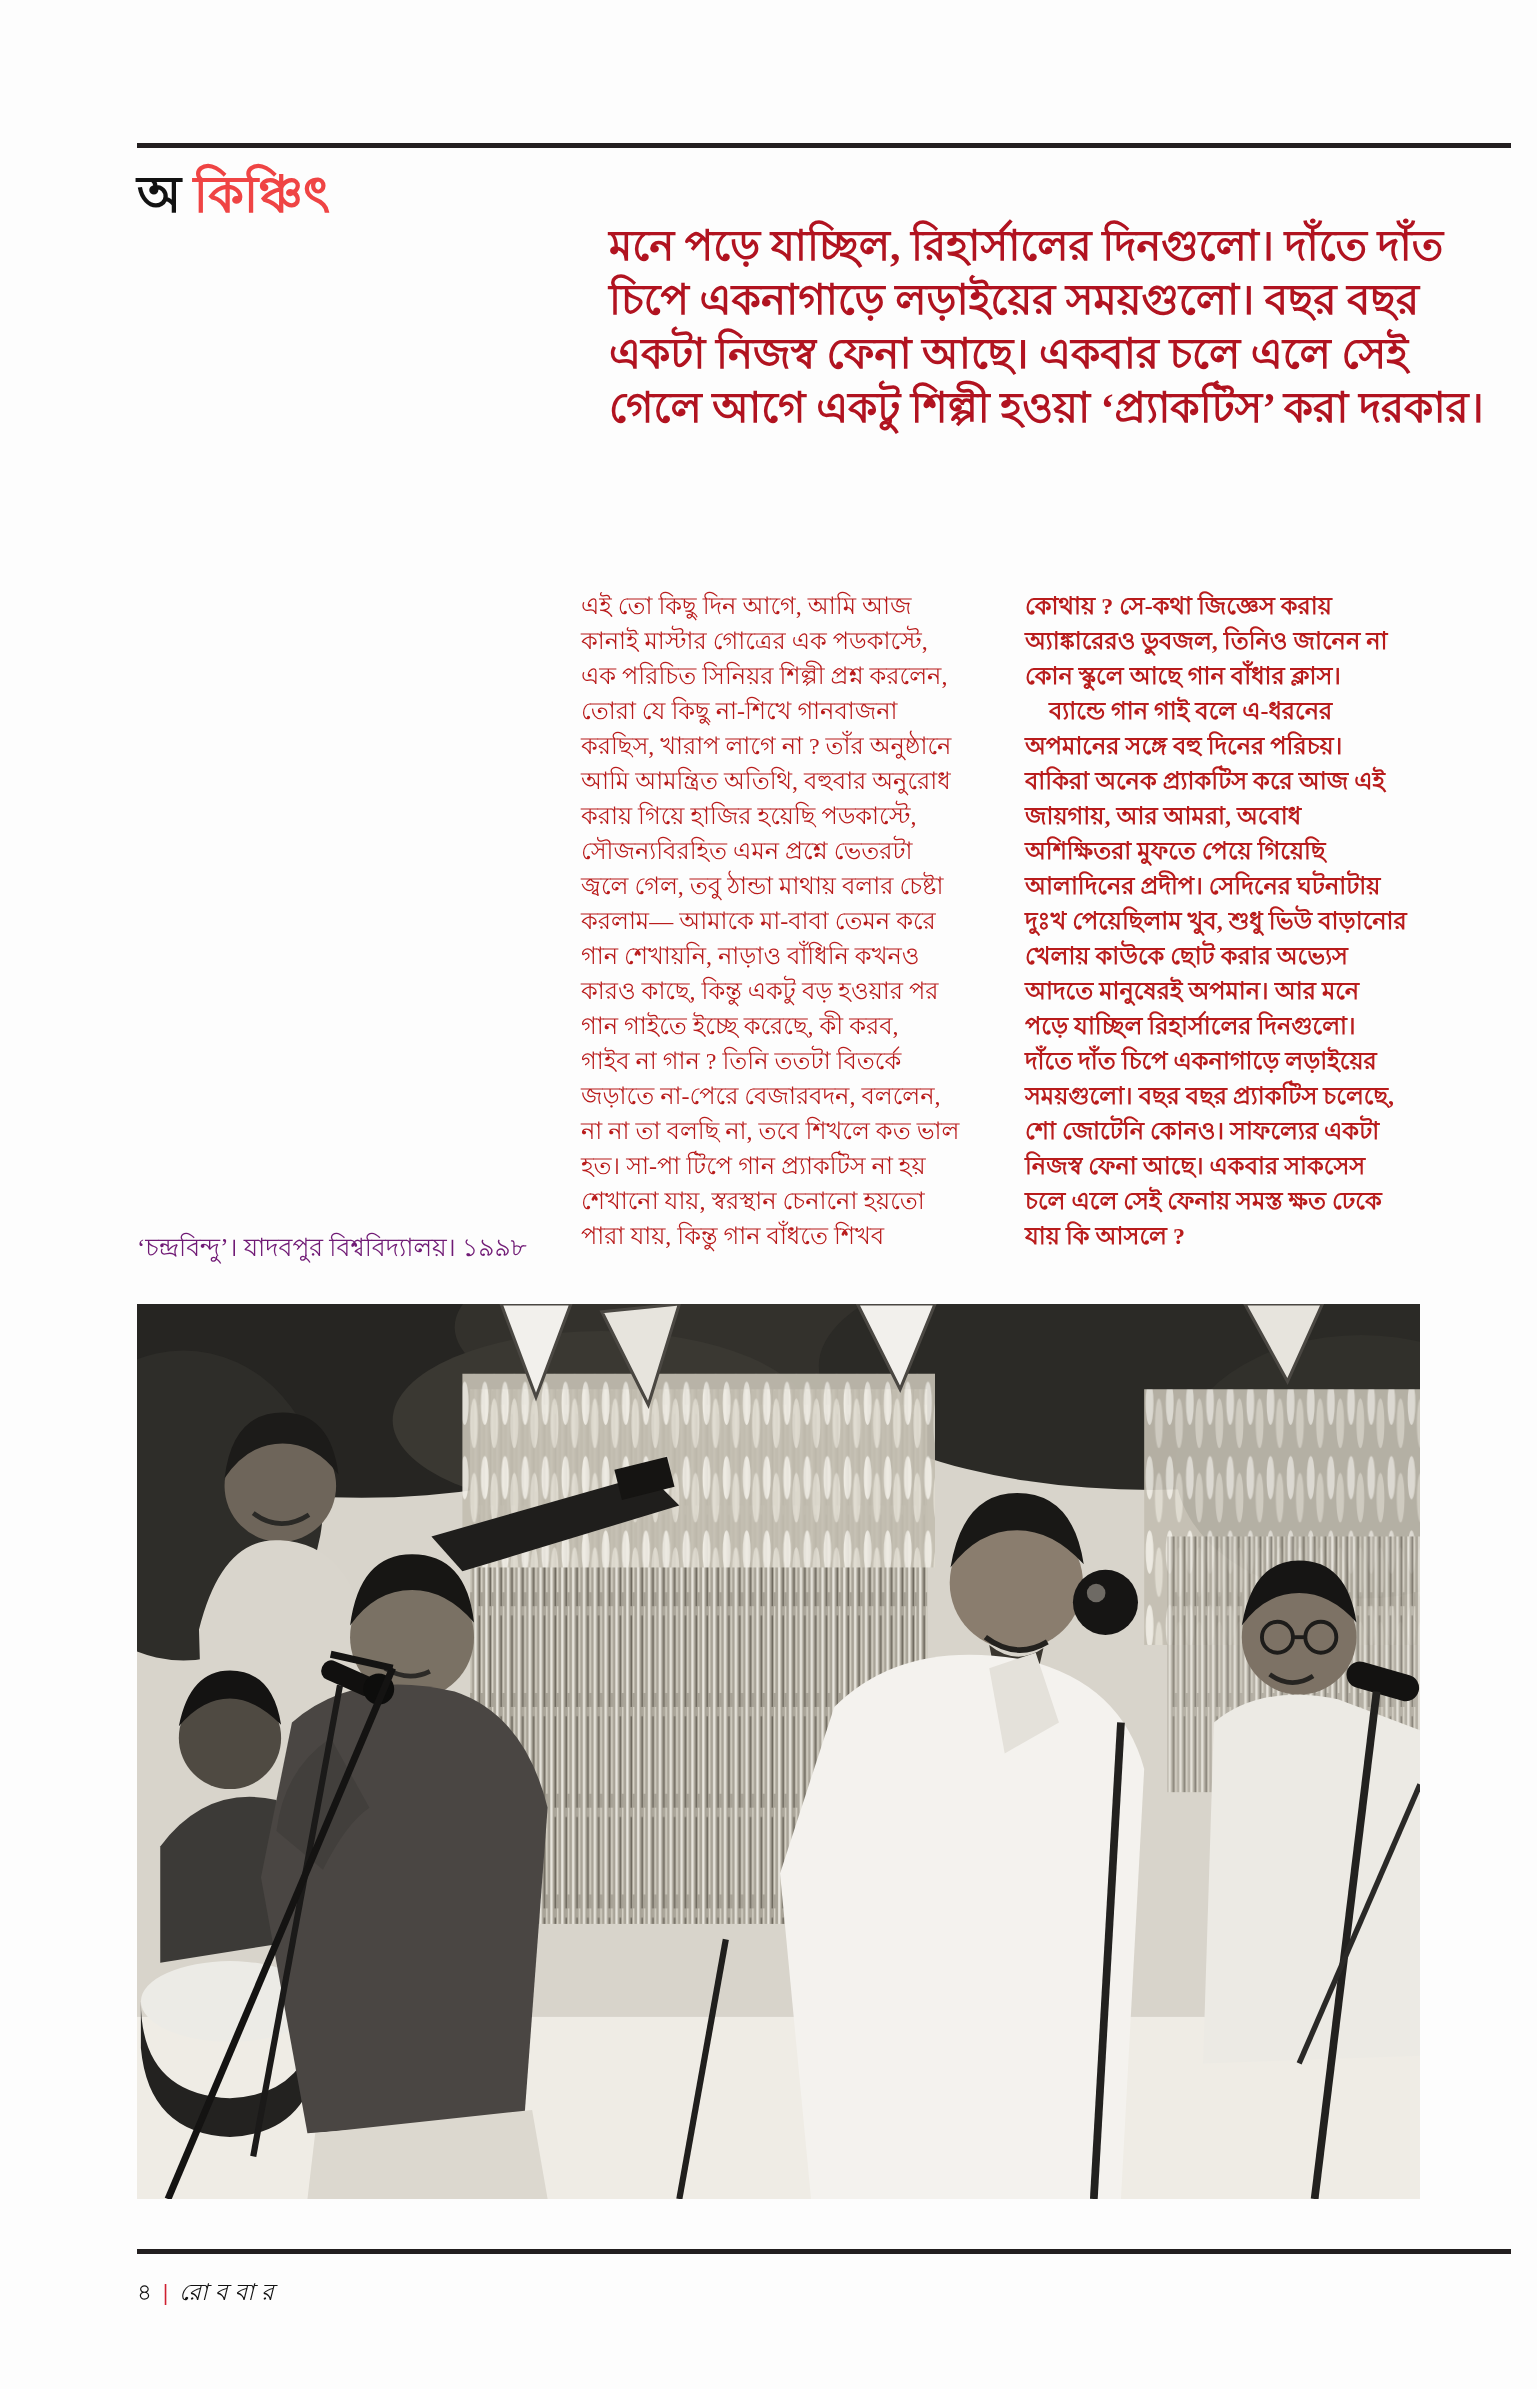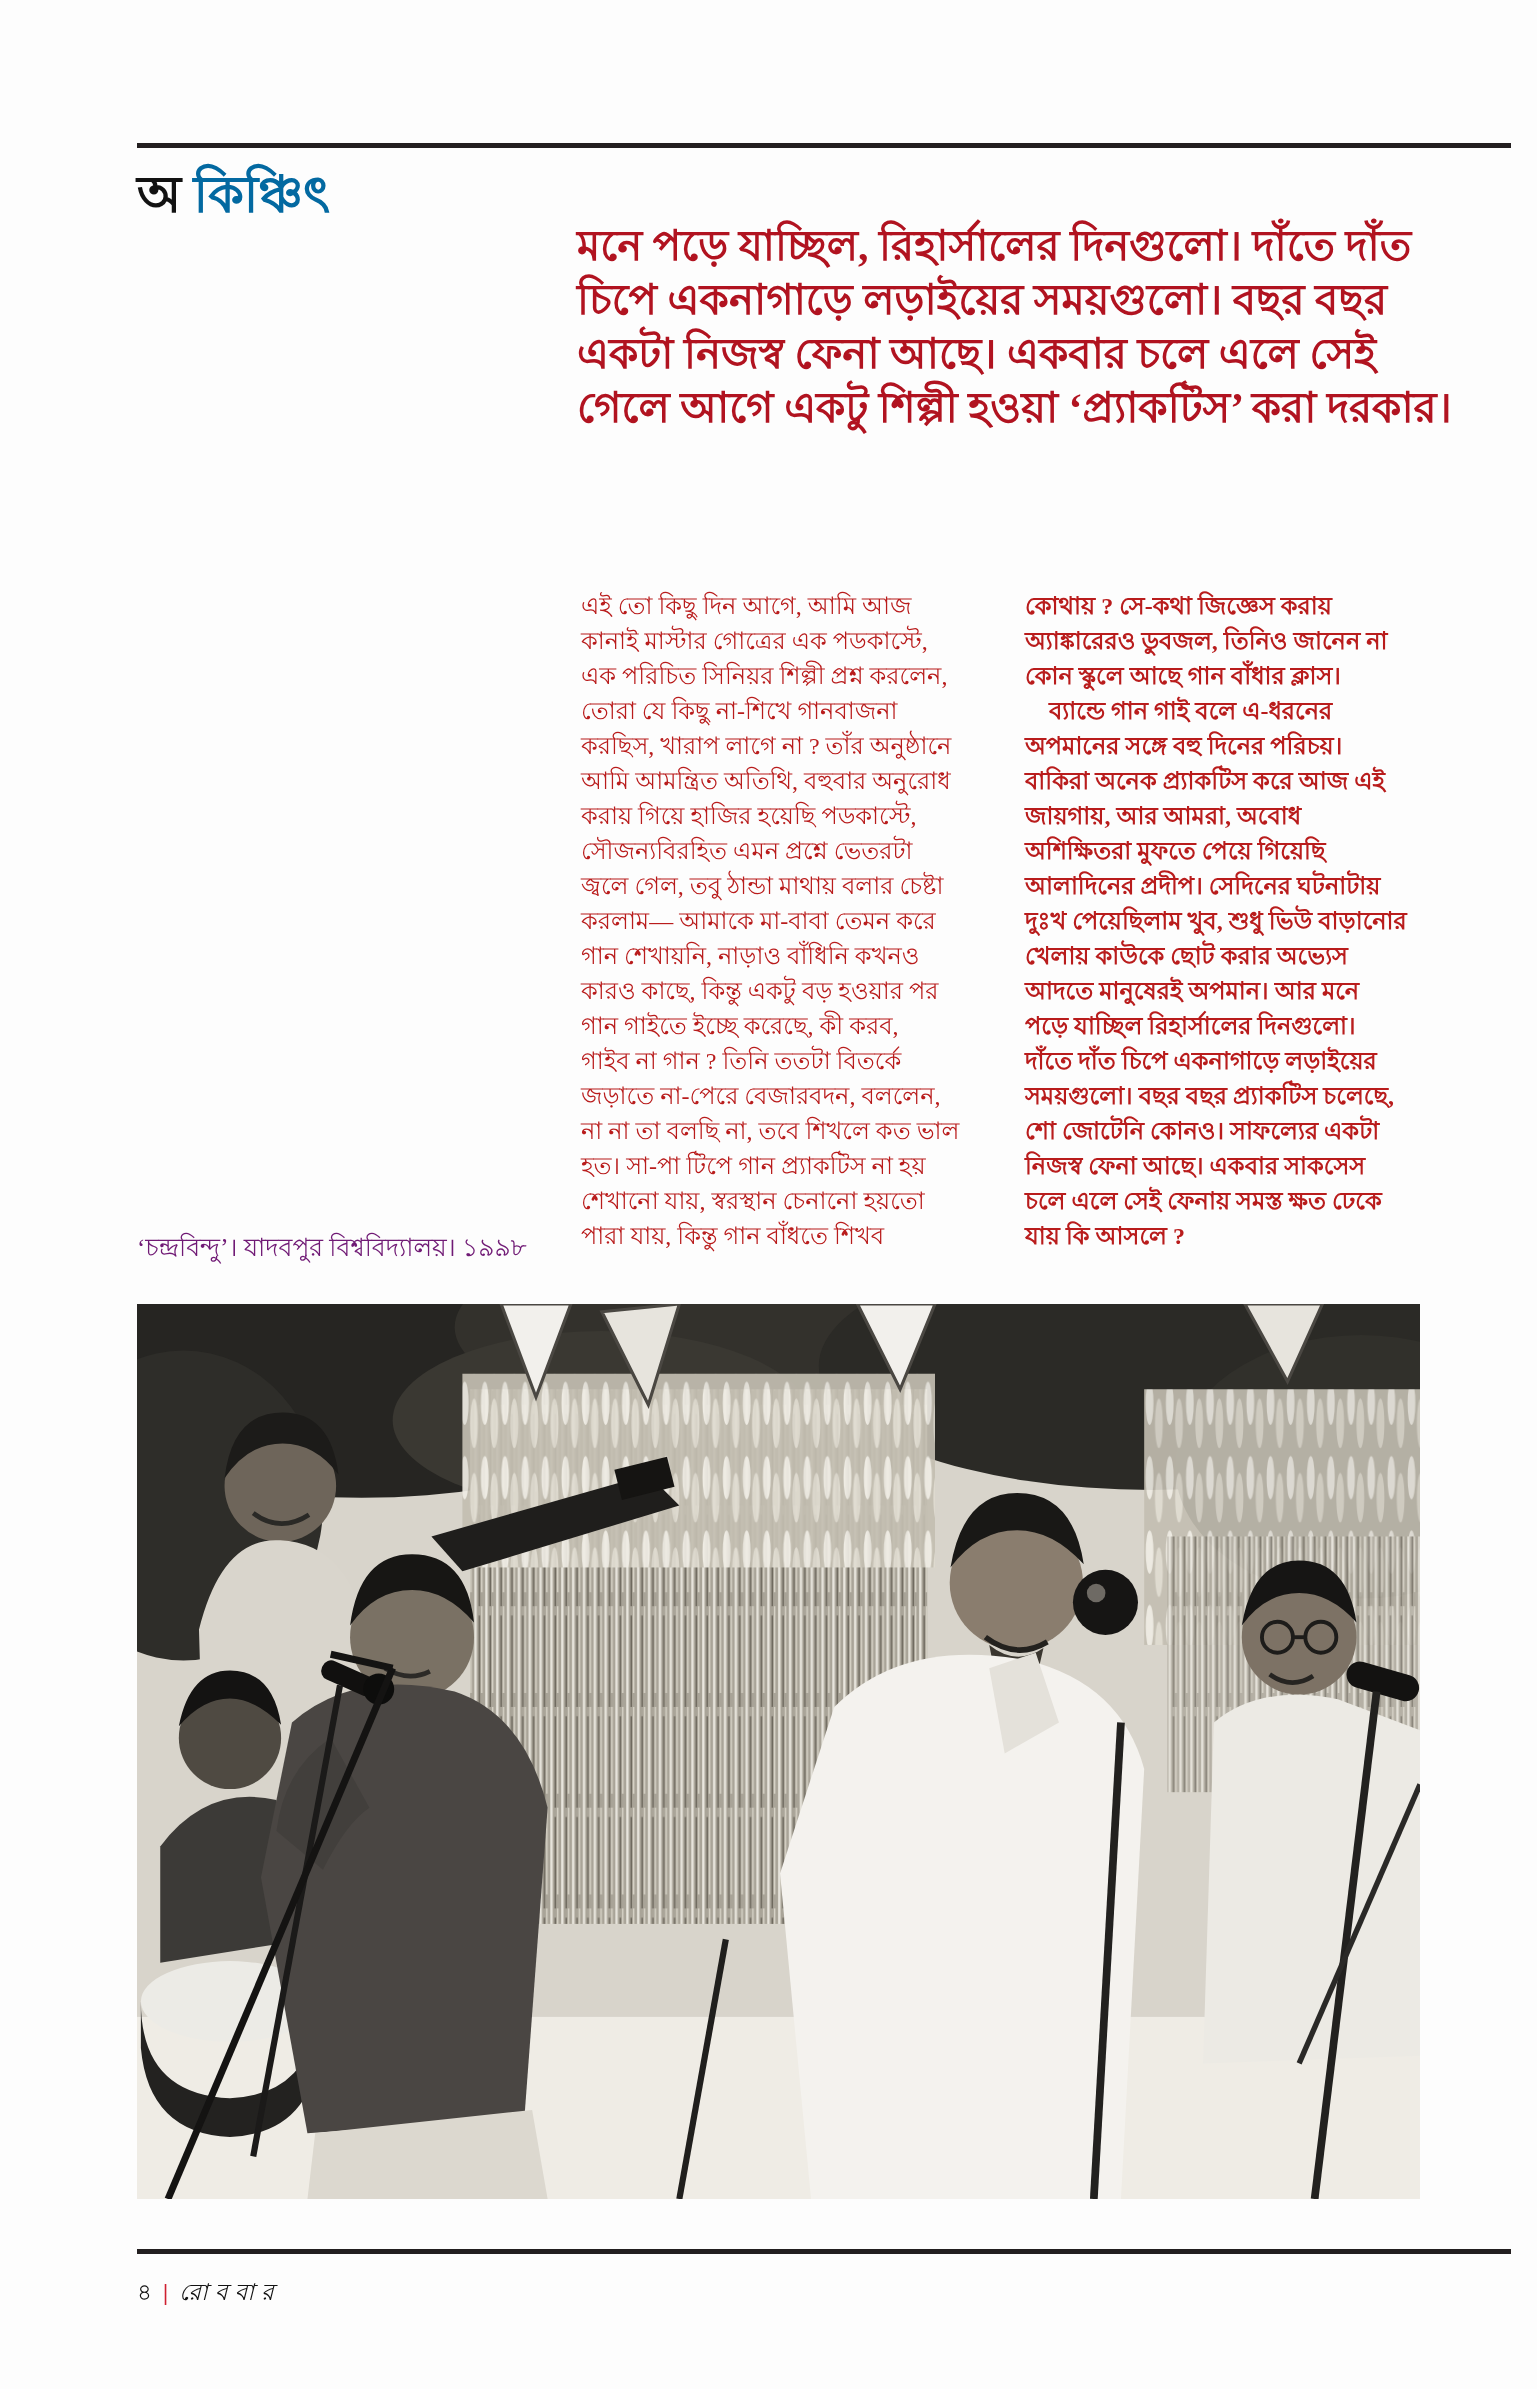--- a/index.html
+++ b/index.html
@@ -5,24 +5,24 @@
   html,body{margin:0;padding:0;background:#ffffff;}
   .page{position:relative;width:1538px;height:2389px;background:#fdfdfd;overflow:hidden;
         font-family:"Liberation Serif","DejaVu Serif",serif;}
   .rule{position:absolute;left:137px;width:1374px;height:5.4px;background:#231f20;}
   .rule.top{top:143px;}
   .rule.bottom{top:2249px;}
 
   .masthead{position:absolute;left:137px;top:161px;font-size:51px;line-height:68px;
             font-weight:bold;white-space:nowrap;}
   .mh-prefix{color:#121212;}
-  .mh-title{color:#0369a1;margin-left:12.4px;margin-top:16px;}
+  .mh-title{color:#ef4444;margin-left:12.4px;margin-top:16px;}
 
   .deck{position:absolute;left:577px;top:219px;width:860px;}
-  .deck-line{font-size:42px;line-height:54px;font-weight:bold;color:#b11320;white-space:nowrap;}
+  .deck-line{font-size:42px;line-height:54px;font-weight:bold;color:#b11320;white-space:nowrap;margin-left:32px;}
 
   .byline{position:absolute;left:137px;top:587px;width:432px;text-align:right;
           font-size:35px;line-height:47px;font-weight:bold;color:#e8191d;white-space:nowrap;}
 
   .col{position:absolute;top:589px;width:370px;}
   .col1{left:581px;}
   .col2{left:1025px;font-weight:bold;}
   .body-line{font-size:24px;line-height:35px;color:#b91c1c;white-space:nowrap;}
 
   .caption{position:absolute;left:137px;top:1235px;width:496px;

